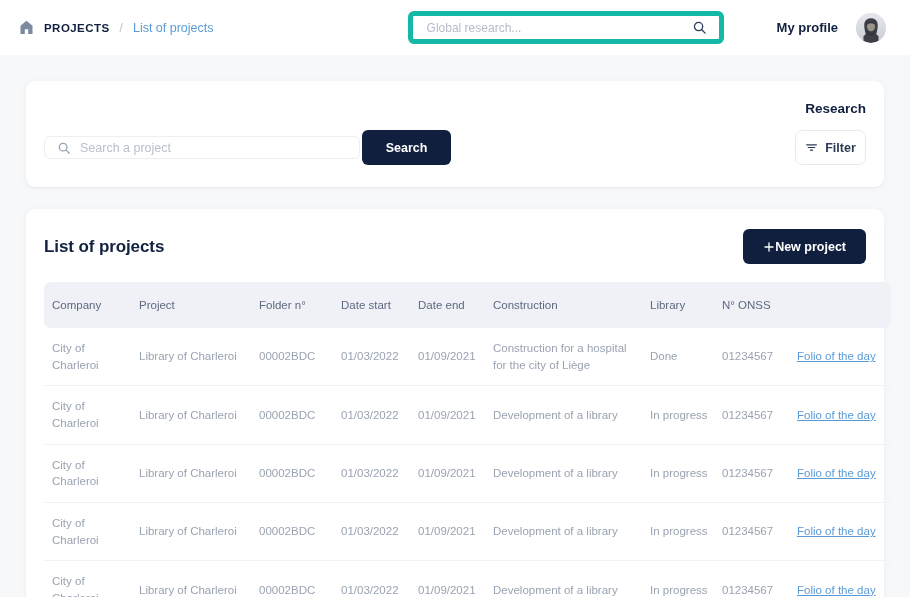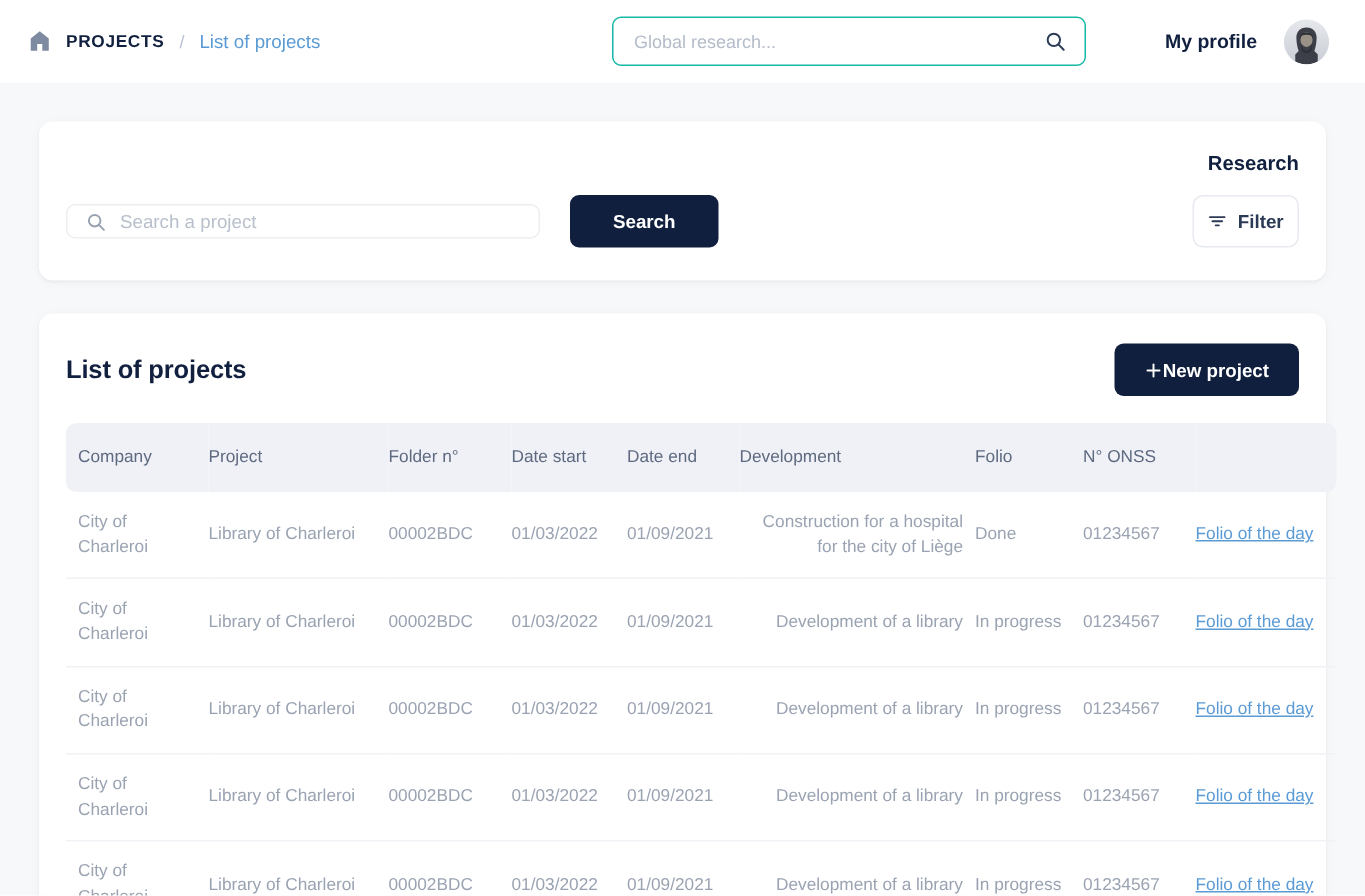--- a/index.html
+++ b/index.html
@@ -63,21 +63,21 @@
   .topbar-right {
     margin-left: auto;
     display: flex;
     align-items: center;
     gap: 18px;
   }
 
   .global-search {
     width: 316px;
     height: 33px;
-    border: 1px solid #14b8a6;
+    border: 5px solid #14b8a6;
     border-radius: 6px;
     background: #fff;
     display: flex;
     align-items: center;
     padding: 0 12px 0 14px;
   }
 
   .global-search input {
     flex: 1;
     border: none;
@@ -178,23 +178,23 @@
     font-family: "Liberation Sans", sans-serif;
     font-size: 12.5px;
     font-weight: bold;
     cursor: pointer;
     display: inline-flex;
     align-items: center;
     justify-content: center;
   }
 
   .search-btn {
-    width: 99px;
+    width: 89px;
     height: 35px;
-    margin-left: 20px;
+    margin-left: 2px;
   }
 
   .filter-btn {
     margin-left: auto;
     width: 71px;
     height: 35px;
     border: 1px solid #e7eaef;
     border-radius: 7px;
     background: #fff;
     display: inline-flex;
@@ -269,21 +269,21 @@
   table.projects-table tbody td {
     font-size: 11.5px;
     color: #9aa3b2;
     padding: 12px 8px 12px 0;
     border-bottom: 1px solid #f0f2f5;
     vertical-align: middle;
     line-height: 1.45;
   }
   table.projects-table tbody td:first-child { padding-left: 8px; }
 
-  td.desc { padding-right: 18px; text-align: right; }
+  td.desc { padding-right: 18px; }
 
   a.folio-link {
     color: #5b9bd5;
     font-size: 11.5px;
     white-space: nowrap;
   }
 
   
   col.c-company { width: 95px; }
   col.c-project { width: 120px; }
@@ -410,22 +410,22 @@
           <col class="c-onss">
           <col class="c-folio">
       </colgroup>
       <thead>
         <tr>
           <th>Company</th>
           <th>Project</th>
           <th>Folder n°</th>
           <th>Date start</th>
           <th>Date end</th>
-          <th>Development</th>
-          <th>Folio</th>
+          <th>Construction</th>
+          <th>Library</th>
           <th>N° ONSS</th>
           <th></th>
         </tr>
       </thead>
       <tbody>
           <tr>
             <td>City of Charleroi</td>
             <td>Library of Charleroi</td>
             <td>00002BDC</td>
             <td>01/03/2022</td>

